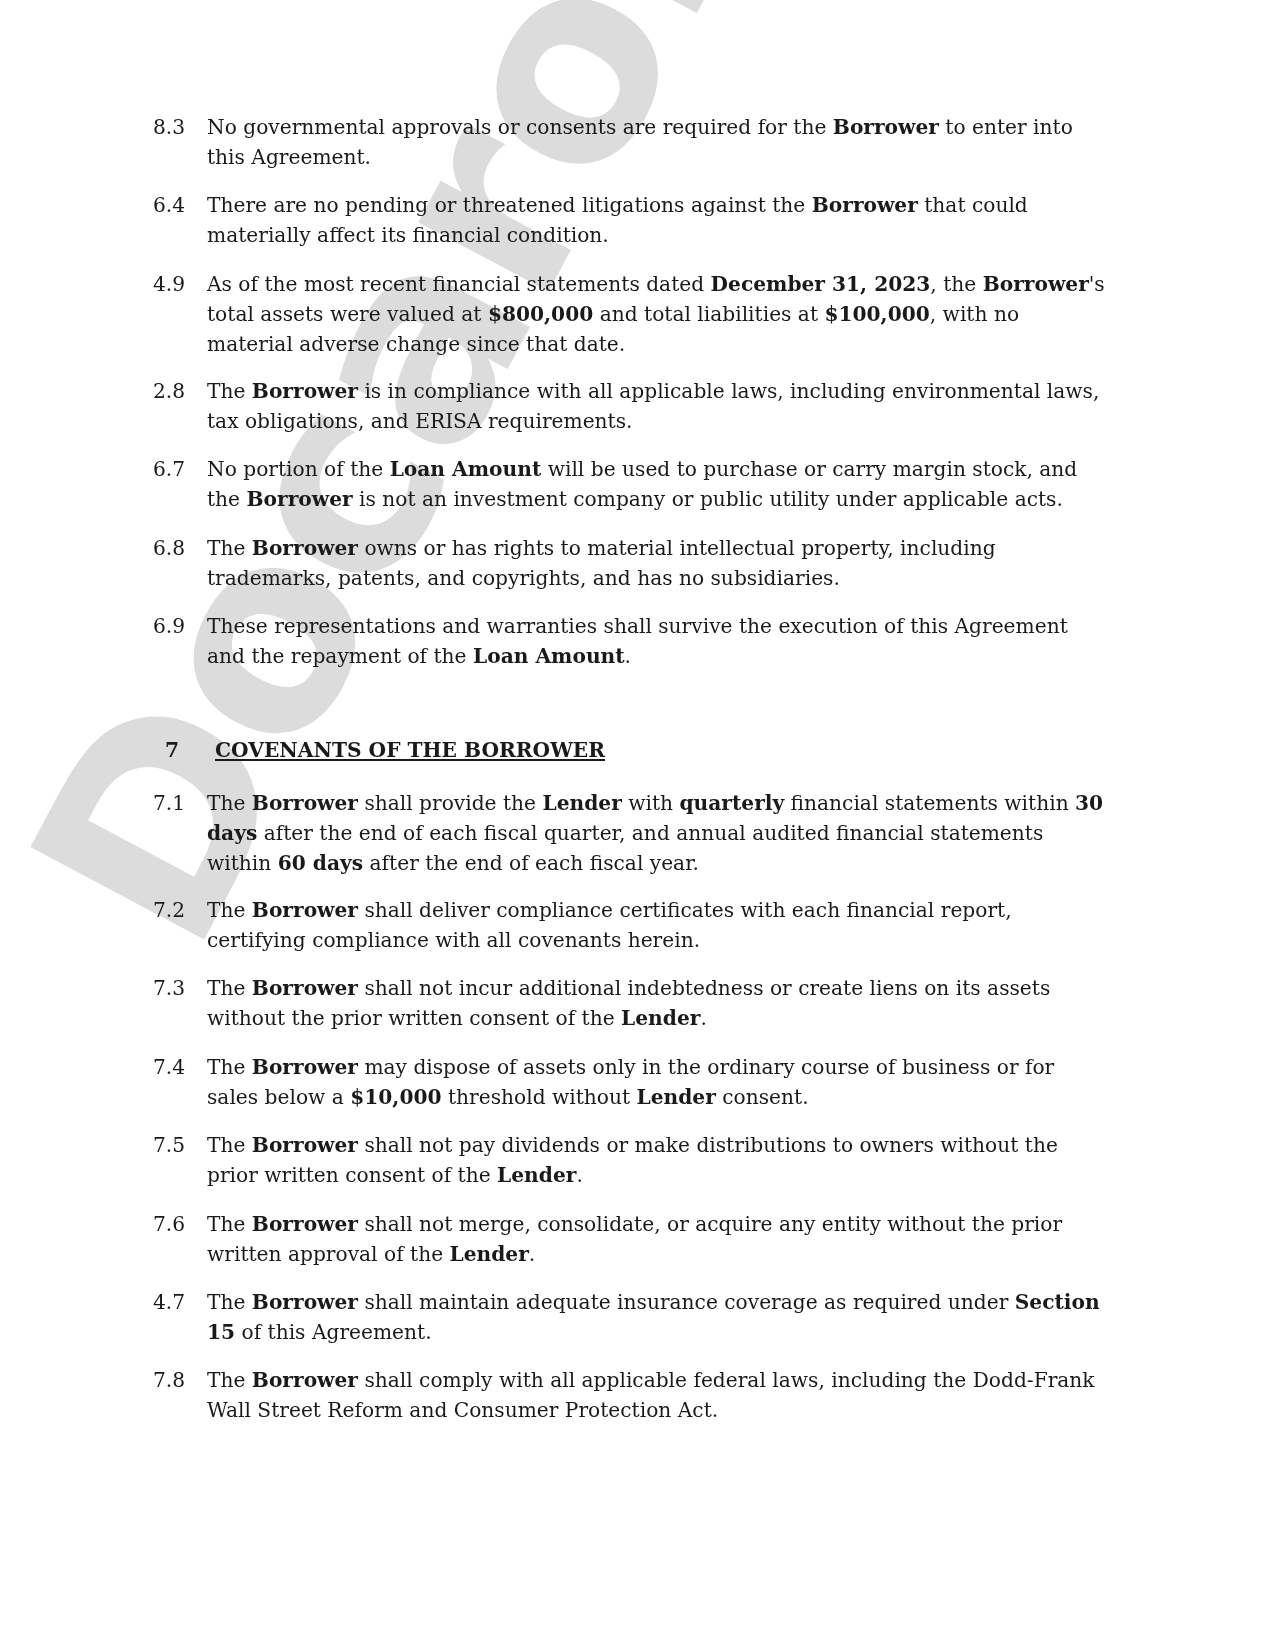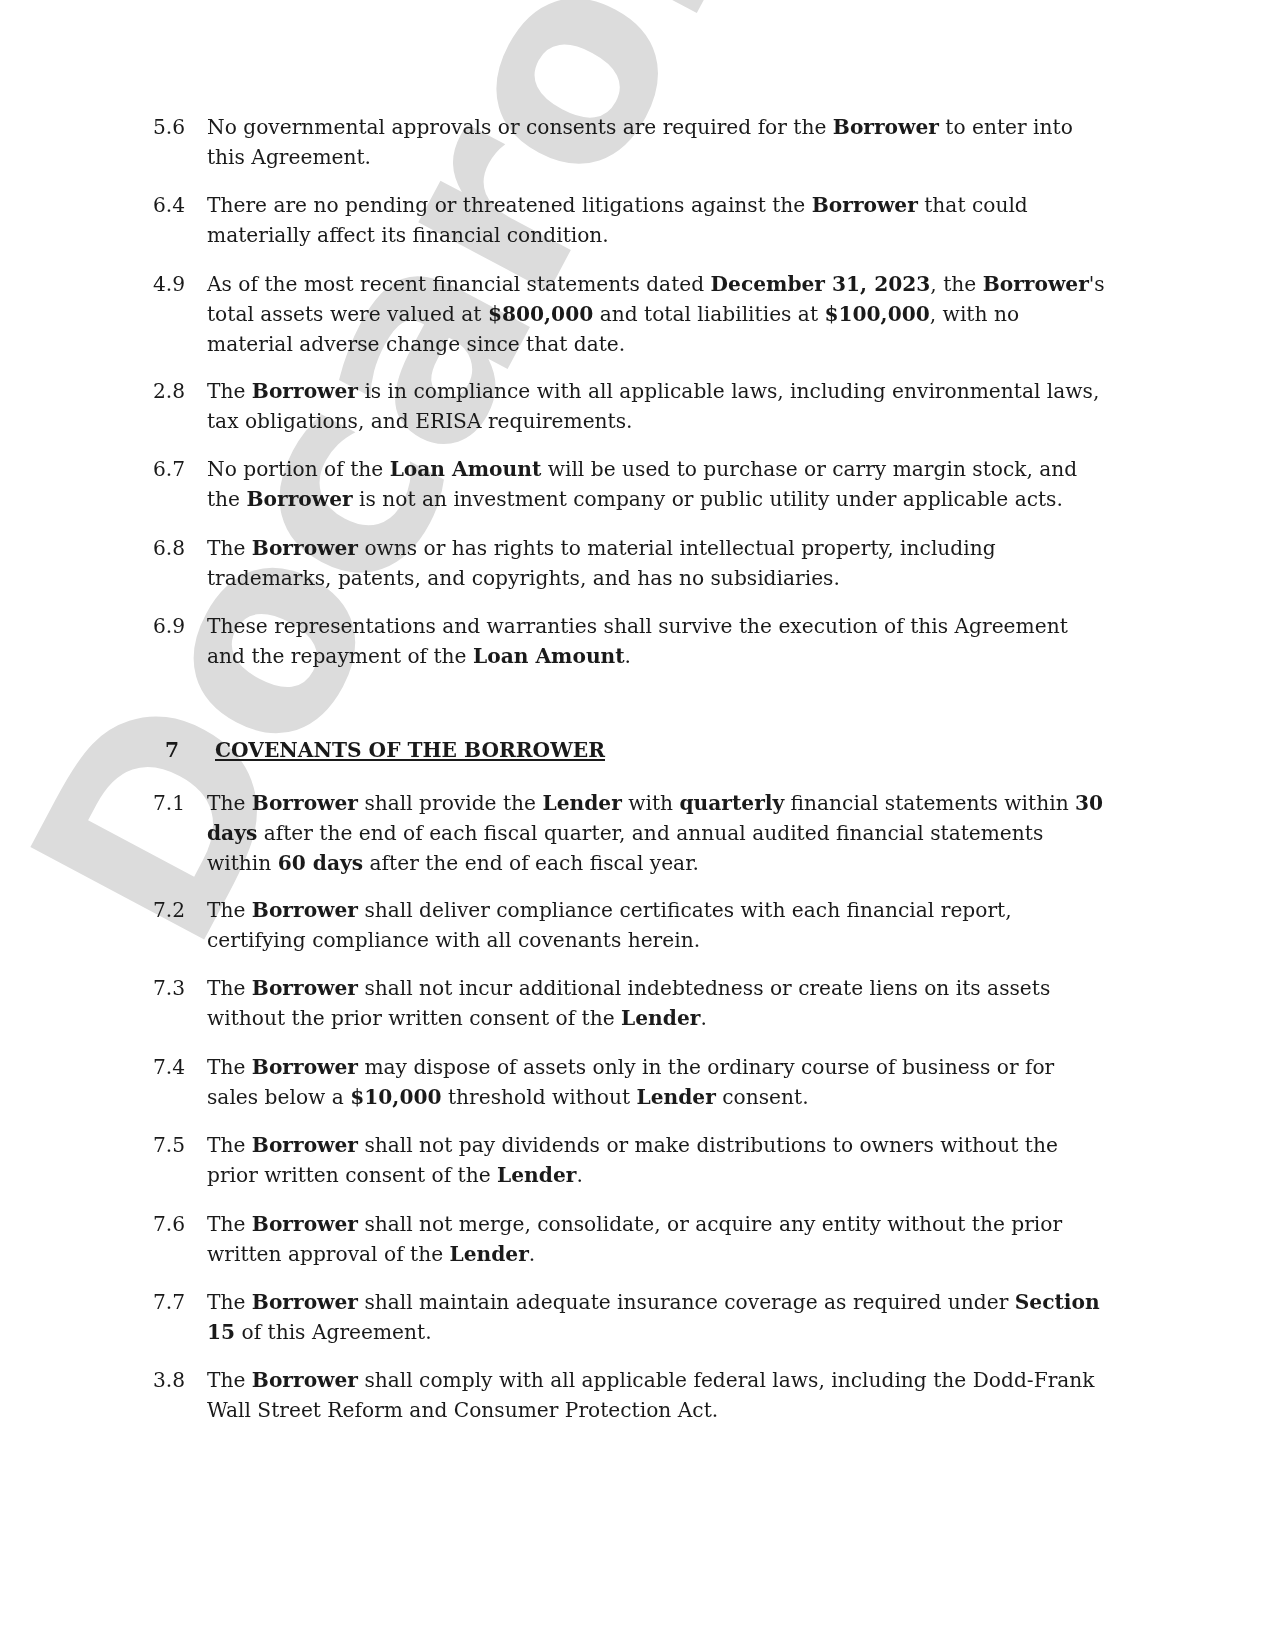--- a/index.html
+++ b/index.html
@@ -17,21 +17,21 @@
   .heading .ht { position:absolute; left:62px; white-space:nowrap;text-decoration:underline; }
   b { font-weight:bold; }
 </style>
 </head>
 <body>
 
 <div class="watermark">Docaro.ai</div>
 
 <div class="content">
   <div class="clause" style="top:112px">
-    <span class="num">5.6</span>
+    <span class="num">8.3</span>
     <span class="txt">No governmental approvals or consents are required for the <b>Borrower</b> to enter into this Agreement.</span>
   </div>
   <div class="clause" style="top:190px">
     <span class="num">6.4</span>
     <span class="txt">There are no pending or threatened litigations against the <b>Borrower</b> that could materially affect its financial condition.</span>
   </div>
   <div class="clause" style="top:269px">
     <span class="num">4.9</span>
     <span class="txt">As of the most recent financial statements dated <b>December 31, 2023</b>, the <b>Borrower</b>'s total assets were valued at <b>$800,000</b> and total liabilities at <b>$100,000</b>, with no material adverse change since that date.</span>
   </div>
@@ -75,20 +75,20 @@
   </div>
   <div class="clause" style="top:1130px">
     <span class="num">7.5</span>
     <span class="txt">The <b>Borrower</b> shall not pay dividends or make distributions to owners without the prior written consent of the <b>Lender</b>.</span>
   </div>
   <div class="clause" style="top:1209px">
     <span class="num">7.6</span>
     <span class="txt">The <b>Borrower</b> shall not merge, consolidate, or acquire any entity without the prior written approval of the <b>Lender</b>.</span>
   </div>
   <div class="clause" style="top:1287px">
-    <span class="num">7.7</span>
+    <span class="num">4.7</span>
     <span class="txt">The <b>Borrower</b> shall maintain adequate insurance coverage as required under <b>Section 15</b> of this Agreement.</span>
   </div>
   <div class="clause" style="top:1365px">
-    <span class="num">3.8</span>
+    <span class="num">7.8</span>
     <span class="txt">The <b>Borrower</b> shall comply with all applicable federal laws, including the Dodd-Frank Wall Street Reform and Consumer Protection Act.</span>
   </div>
 </div>
 
 </body></html>

